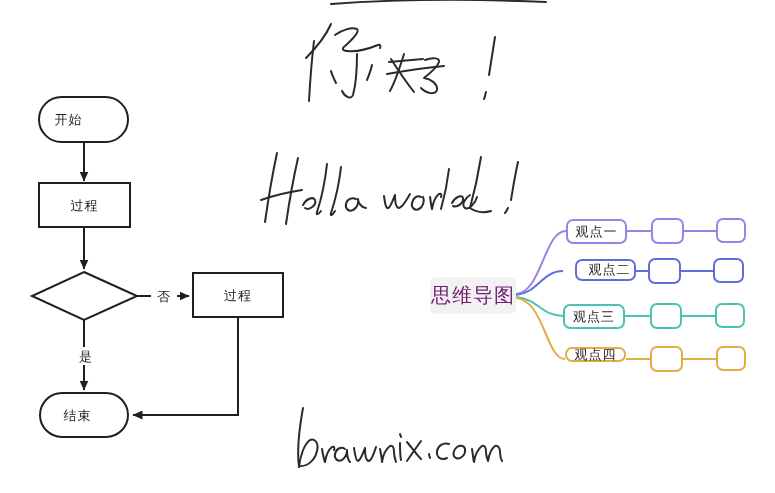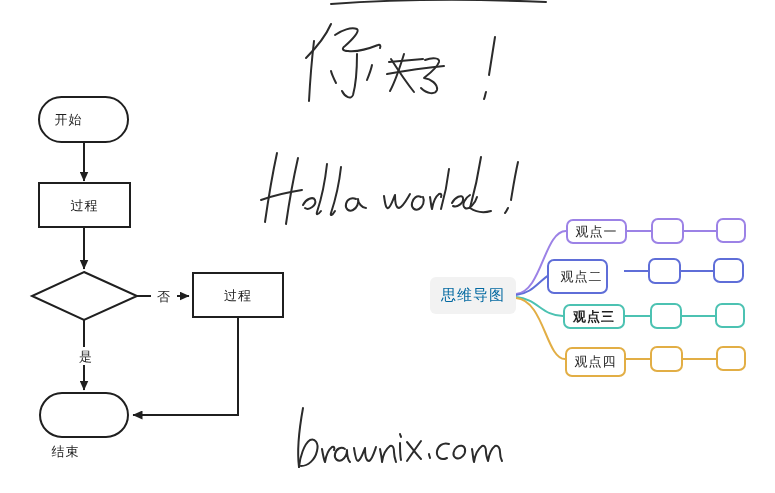--- a/index.html
+++ b/index.html
@@ -13,21 +13,21 @@
   .mm-connector { fill:none; stroke-width:2; }
   .ink path { fill:none; stroke-width:2; stroke-linecap:round; stroke-linejoin:round; }
   .label {
     position:absolute; display:flex; align-items:center; justify-content:center;
     color:#1f1f1f; font-size:13px; line-height:1; white-space:nowrap;
     letter-spacing:1px;
   }
   .edge-label { background:#ffffff; padding:0 2px; }
   .mm-root {
     position:absolute; border-radius:6px; display:flex; align-items:center;
-    justify-content:center; font-size:15px; color:#0369a1; letter-spacing:1px;
+    justify-content:center; font-size:20px; color:#701a75; letter-spacing:1px;
   }
   .mm-node {
     position:absolute; background:#ffffff; border:2px solid #999;
     border-radius:7px; box-sizing:border-box; display:flex;
     align-items:center; justify-content:center;
   }
   .mm-node .txt { font-size:13px; color:#1f1f1f; letter-spacing:1px; }
 </style>
 </head>
 <body>
@@ -135,41 +135,41 @@
         <path d="M472,449 C473,454 473,459 474,462 C475,455 478,449 482,446 C485,445 486,448 486,452 C486,455 487,458 488,461 C489,455 491,449 495,446 C498,445 500,448 500,452 C500,456 501,459 502,461"></path>
       </g>
     </g>
   </svg>
 
   <div class="label" style="left:24px; top:97px; width:89px; height:45px;">开始</div>
   <div class="label" style="left:39px; top:183px; width:91px; height:44px;">过程</div>
   <div class="label edge-label" style="left:151px; top:287px; width:22px; height:18px;">否</div>
   <div class="label" style="left:193px; top:273px; width:90px; height:44px;">过程</div>
   <div class="label edge-label" style="left:74px; top:347px; width:20px; height:18px;">是</div>
-  <div class="label" style="left:28px; top:393px; width:75px; height:44px;margin-top:36px;">结束</div>
+  <div class="label" style="left:40px; top:393px; width:75px; height:44px;">结束</div>
 
   <div class="mm-root" style="left: 430px; top: 277px; width: 86px; height: 37px; background-color: rgb(242, 242, 242);">思维导图</div>
 
   <div class="mm-node" style="left: 566px; top: 219px; width: 61px; height: 25px; border-color: rgb(156, 130, 230);">
     <span class="txt">观点一</span>
   </div>
   <div class="mm-node" style="left: 651px; top: 218px; width: 33px; height: 26px; border-color: rgb(156, 130, 230);"></div>
   <div class="mm-node" style="left: 716px; top: 218px; width: 30px; height: 25px; border-color: rgb(156, 130, 230);"></div>
 
-  <div class="mm-node" style="left: 547px; top: 259px; width: 61px; height: 35px; border-color: rgb(95, 110, 216); padding-left: 8px;">
+  <div class="mm-node" style="left: 575px; top: 259px; width: 61px; height: 22px; border-color: rgb(95, 110, 216); padding-left: 8px;">
     <span class="txt">观点二</span>
   </div>
   <div class="mm-node" style="left: 648px; top: 258px; width: 33px; height: 26px; border-color: rgb(95, 110, 216);"></div>
   <div class="mm-node" style="left: 713px; top: 258px; width: 31px; height: 25px; border-color: rgb(95, 110, 216);"></div>
 
-  <div class="mm-node" style="left: 563px; top: 304px; width: 62px; height: 25px; border-color: rgb(76, 194, 178); font-weight: bold;">
+  <div class="mm-node" style="left: 563px; top: 304px; width: 62px; height: 25px; border-color: rgb(76, 194, 178);">
     <span class="txt">观点三</span>
   </div>
   <div class="mm-node" style="left: 650px; top: 303px; width: 32px; height: 26px; border-color: rgb(76, 194, 178);"></div>
   <div class="mm-node" style="left: 715px; top: 303px; width: 30px; height: 25px; border-color: rgb(76, 194, 178);"></div>
 
-  <div class="mm-node" style="left: 565px; top: 347px; width: 61px; height: 30px; border-color: rgb(226, 174, 69);">
+  <div class="mm-node" style="left: 565px; top: 347px; width: 61px; height: 15px; border-color: rgb(226, 174, 69);">
     <span class="txt">观点四</span>
   </div>
   <div class="mm-node" style="left: 650px; top: 346px; width: 33px; height: 26px; border-color: rgb(226, 174, 69);"></div>
   <div class="mm-node" style="left: 716px; top: 346px; width: 30px; height: 25px; border-color: rgb(226, 174, 69);"></div>
 
 </div>
 
 </body></html>

